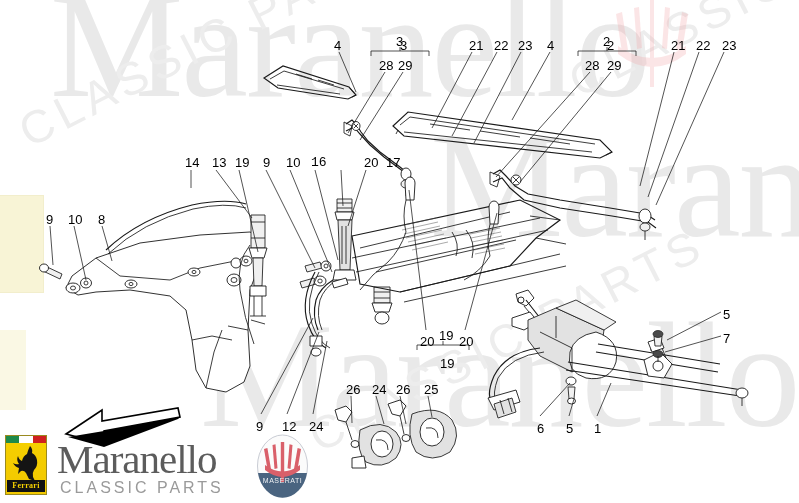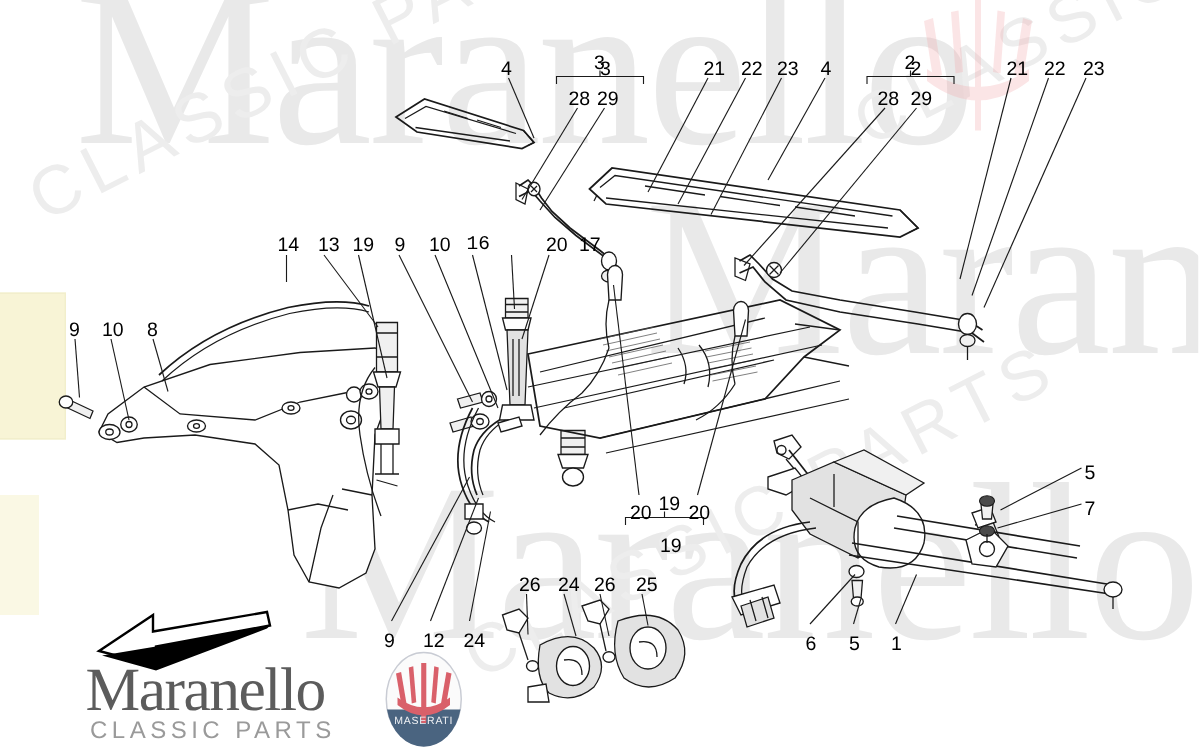--- a/index.html
+++ b/index.html
@@ -429,20 +429,33 @@
       <div class="num" style="left: 439px; top: 328px;">19</div>
     </div>
 
   <svg class="arrow-logo" viewBox="0 0 130 50">
     <path d="M8 30 L44 6 L44 17 L120 4 L122 13 L46 27 L46 40 Z" fill="#ffffff" stroke="#000" stroke-width="1.6"></path>
     <path d="M10 33 L46 43 L120 15 L122 13 L46 27 Z" fill="#000"></path>
   </svg>
 
   <div id="footer">
 
+    <div class="ferrari-badge">
+      <div class="fb-top">
+        <div class="fb-g"></div>
+          <div class="fb-w"></div>
+          <div class="fb-r"></div>
+      </div>
+      <svg class="fb-horse" viewBox="0 0 40 38">
+        <path fill="#141414" d="M24 3 q3 3 2 7 q4 2 5 7 q1 6 -3 10 q-2 3 -1 7 l2 4 l-6 -2 l-3 -6
+                                 q-2 -3 -5 -2 l-3 3 l1 -6 q-4 -1 -6 -5 q3 2 6 1 q-3 -4 -1 -8
+                                 q1 4 4 5 q1 -5 5 -7 q1 -4 3 -8 z"></path>
+      </svg>
+      <div class="fb-name">Ferrari</div>
+    </div>
 
     <div class="brand-main">Maranello</div>
     <div class="brand-sub">CLASSIC PARTS</div>
 
     <svg class="maserati-badge" viewBox="0 0 55 66">
       <ellipse cx="27.5" cy="33" rx="25" ry="31" fill="#fbfbfb" stroke="#c9ccd4" stroke-width="1"></ellipse>
       <path d="M3 40 a25 31 0 0 0 49 0 Z" fill="#4a6480"></path>
       <g fill="#d9606a">
         <rect x="25.8" y="9" width="3.4" height="40"></rect>
         <path d="M9 16 l3.4 -1 l3.6 21 l-3.4 1 Z"></path>

